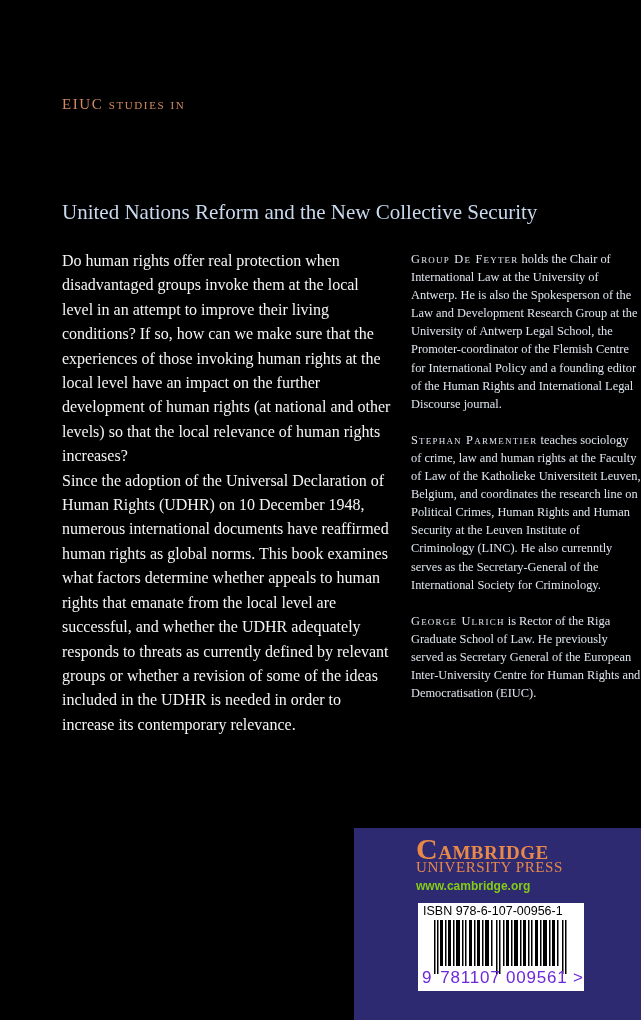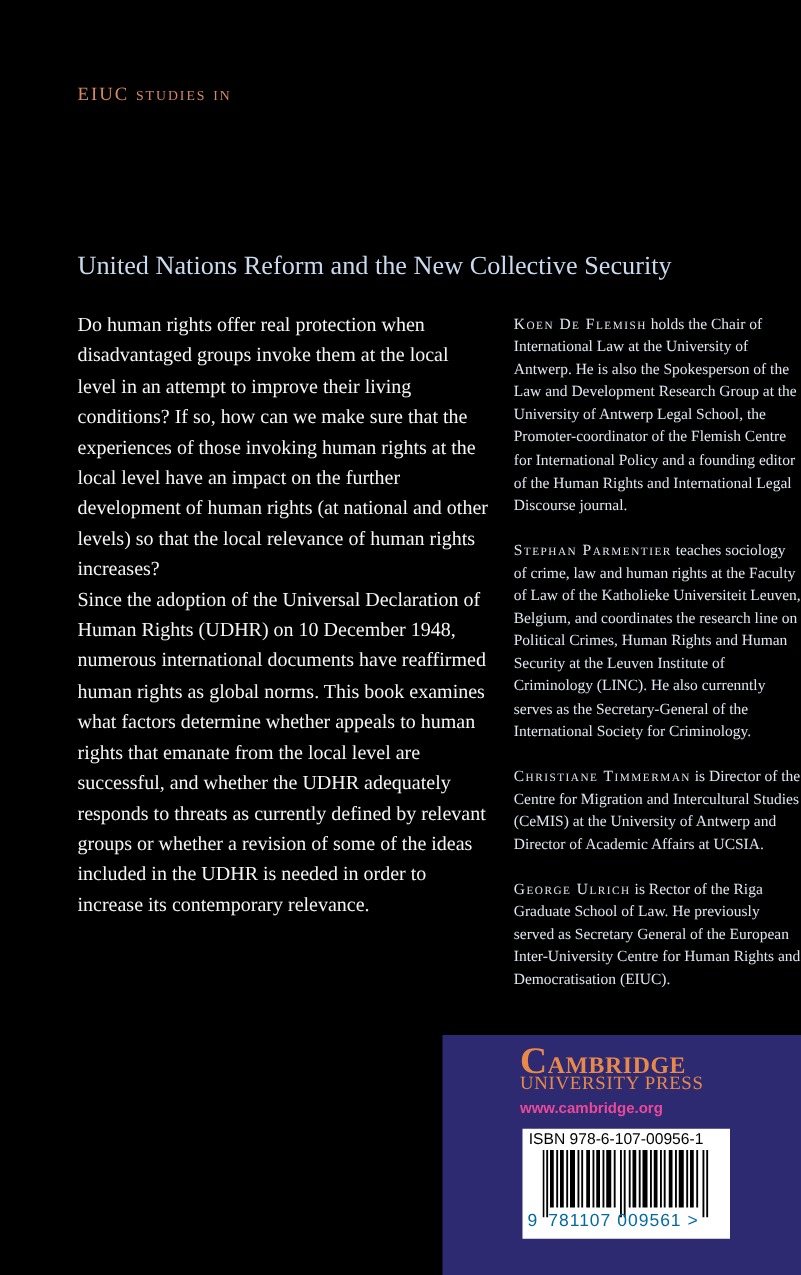--- a/index.html
+++ b/index.html
@@ -18,21 +18,21 @@
   .series {
     position: absolute;
     left: 62px;
     top: 64px;
     color: #d58a63;
     font-size: 15px;
     line-height: 25px;
     letter-spacing: 1.6px;
     font-variant: small-caps;
   }
-  .series .line { display: block; white-space: nowrap; }
+  .series .line { display: block; white-space: nowrap; margin-top: 28px; }
   .book-title {
     position: absolute;
     left: 62px;
     top: 200px;
     color: #c9d9ee;
     font-size: 21px;
     white-space: nowrap;
   }
   .blurb {
     position: absolute;
@@ -85,21 +85,21 @@
     color: #e8894a;
     font-size: 15px;
     font-weight: normal;
     letter-spacing: 0.6px;
     white-space: nowrap;
   }
   .pub-url {
     position: absolute;
     left: 62px;
     top: 51px;
-    color: #ec4899;
+    color: #84cc16;
     font-family: "Liberation Sans", "DejaVu Sans", sans-serif;
     font-size: 12px;
     font-weight: bold;
     white-space: nowrap;
   }
   .barcode-box {
     position: absolute;
     left: 64px;
     top: 75px;
     width: 166px;
@@ -120,22 +120,22 @@
     left: 16px;
     top: 17px;
     width: 135px;
     height: 54px;
   }
   .ean {
     position: absolute;
     left: 4px;
     top: 65px;
     font-family: "Liberation Sans", "DejaVu Sans", sans-serif;
-    font-size: 14px;
-    color: #0369a1;
+    font-size: 17px;
+    color: #6d28d9;
     white-space: nowrap;
     letter-spacing: 0.8px;
   }
   .ean .first { margin-right: 8px; }
 </style>
 </head>
 <body>
 
 <div class="series">
   <span class="line">EIUC studies in</span>
@@ -143,27 +143,24 @@
 
 <div class="book-title">United Nations Reform and the New Collective Security</div>
 
 <div class="blurb">
   <p>Do human rights offer real protection when disadvantaged groups invoke them at the local level in an attempt to improve their living conditions? If so, how can we make sure that the experiences of those invoking human rights at the local level have an impact on the further development of human rights (at national and other levels) so that the local relevance of human rights increases?</p>
   <p>Since the adoption of the Universal Declaration of Human Rights (UDHR) on 10 December 1948, numerous international documents have reaffirmed human rights as global norms. This book examines what factors determine whether appeals to human rights that emanate from the local level are successful, and whether the UDHR adequately responds to threats as currently defined by relevant groups or whether a revision of some of the ideas included in the UDHR is needed in order to increase its contemporary relevance.</p>
 </div>
 
 <div class="bios">
   <p class="bio">
-    <span class="name">Koen De Flemish</span><span> holds the Chair of International Law at the University of Antwerp. He is also the Spokesperson of the Law and Development Research Group at the University of Antwerp Legal School, the Promoter-coordinator of the Flemish Centre for International Policy and a founding editor of the Human Rights and International Legal Discourse journal.</span>
+    <span class="name">Group De Feyter</span><span> holds the Chair of International Law at the University of Antwerp. He is also the Spokesperson of the Law and Development Research Group at the University of Antwerp Legal School, the Promoter-coordinator of the Flemish Centre for International Policy and a founding editor of the Human Rights and International Legal Discourse journal.</span>
   </p>
   <p class="bio">
     <span class="name">Stephan Parmentier</span><span> teaches sociology of crime, law and human rights at the Faculty of Law of the Katholieke Universiteit Leuven, Belgium, and coordinates the research line on Political Crimes, Human Rights and Human Security at the Leuven Institute of Criminology (LINC). He also currenntly serves as the Secretary-General of the International Society for Criminology.</span>
-  </p>
-  <p class="bio">
-    <span class="name">Christiane Timmerman</span><span> is Director of the Centre for Migration and Intercultural Studies (CeMIS) at the University of Antwerp and Director of Academic Affairs at UCSIA.</span>
   </p>
   <p class="bio">
     <span class="name">George Ulrich</span><span> is Rector of the Riga Graduate School of Law. He previously served as Secretary General of the European Inter-University Centre for Human Rights and Democratisation (EIUC).</span>
   </p>
 </div>
 
 <div class="publisher-panel">
   <div class="pub-cambridge"><span class="big">C</span><span>ambridge</span></div>
   <div class="pub-ups">UNIVERSITY PRESS</div>
   <div class="pub-url">www.cambridge.org</div>

